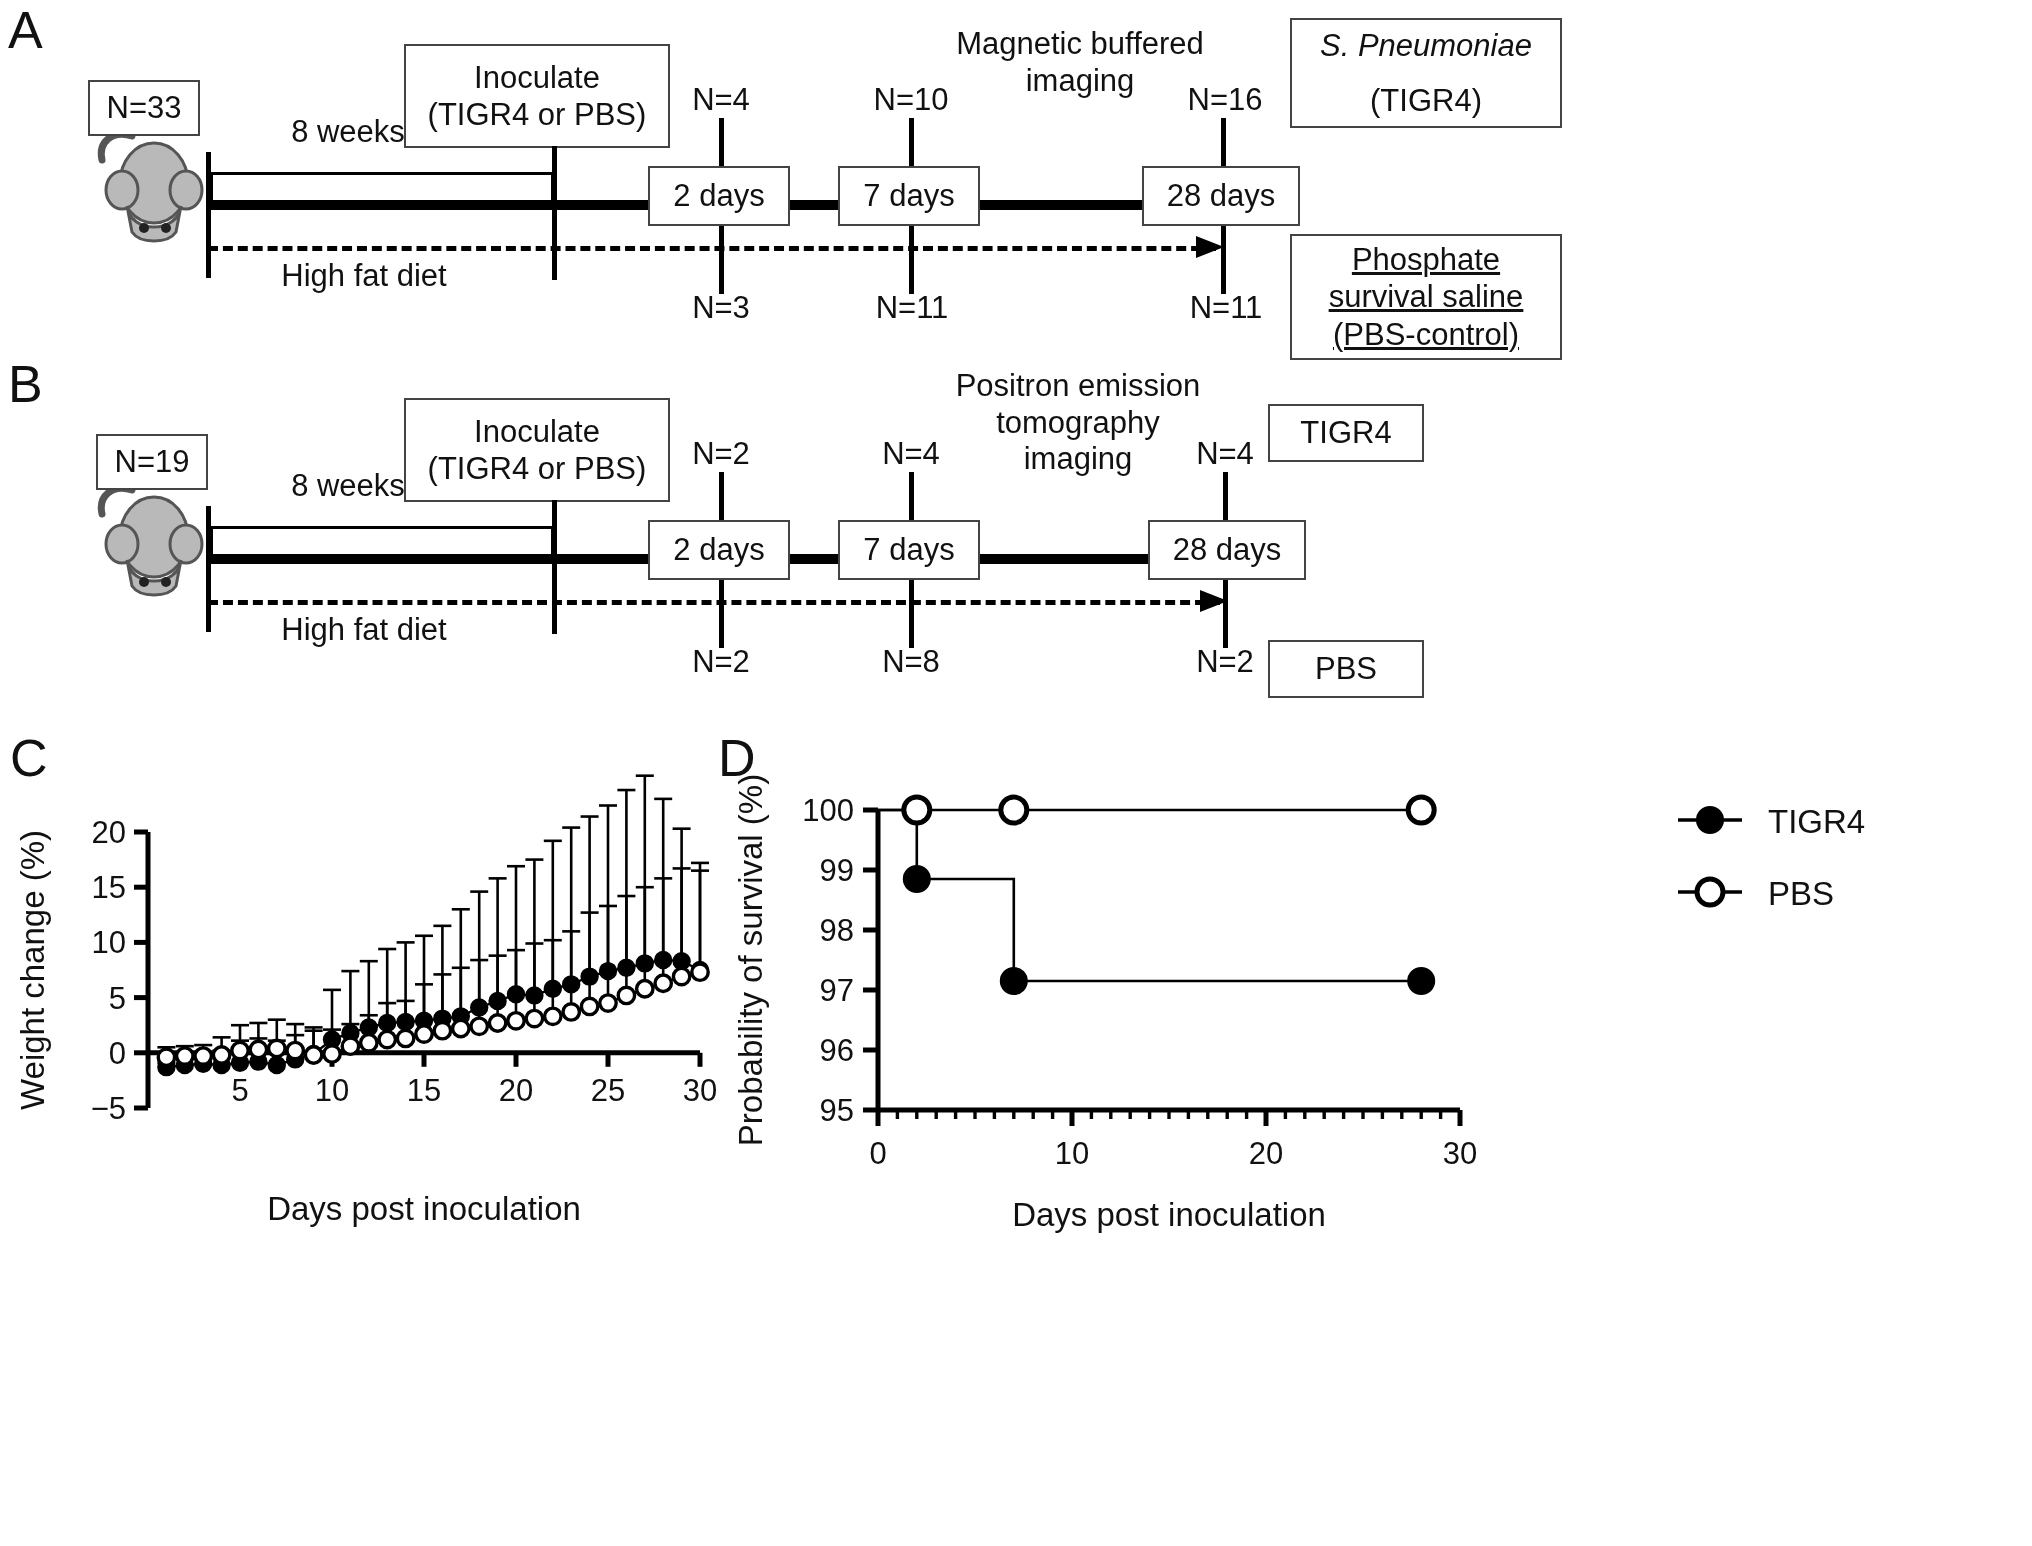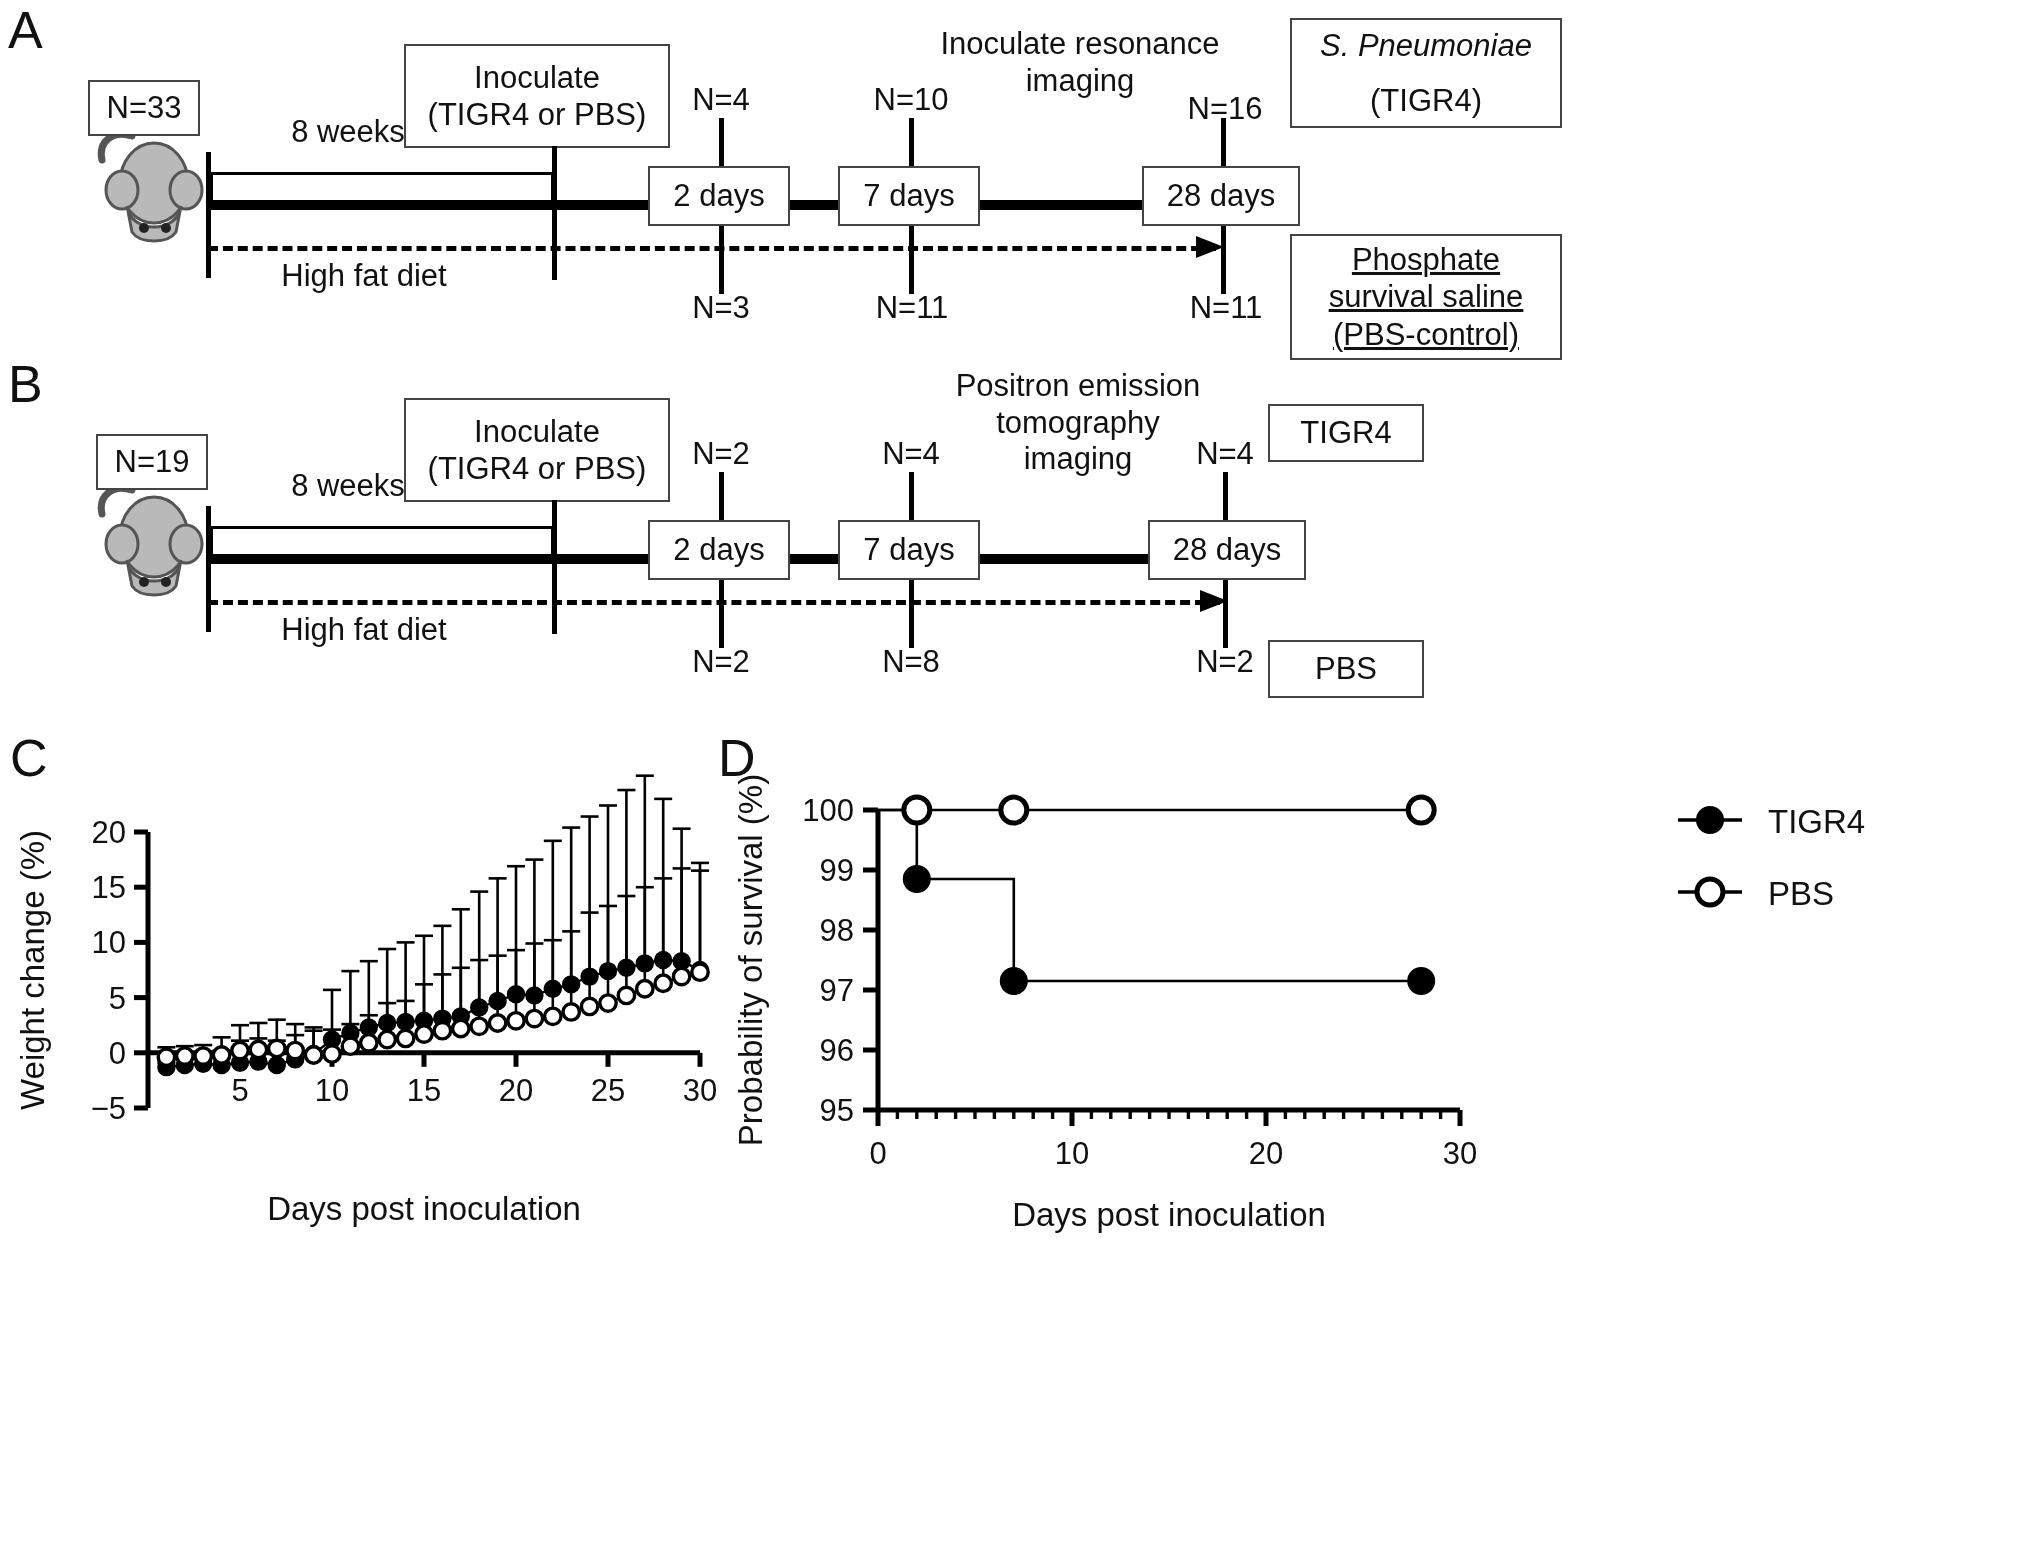--- a/index.html
+++ b/index.html
@@ -60,37 +60,37 @@
     </div>
     <div class="vline" style="left:552px;top:146px;height:134px;"></div>
 
     <div class="dash" style="left:208px;top:246px;width:1008px;"></div>
     <svg style="position:absolute;left:1196px;top:232px;" width="36" height="30">
       <polygon points="0,4 28,15 0,26" fill="#000"></polygon>
     </svg>
     <div class="lbl nowrap" style="left:244px;top:258px;width:240px;">High fat diet</div>
 
     <div class="lbl" style="left:930px;top:26px;width:300px;">
-      <div>Inoculate resonance</div>
+      <div>Magnetic buffered</div>
       <div>imaging</div>
     </div>
 
     <div class="vline" style="left:719px;top:118px;height:176px;"></div>
     <div class="boxlbl" style="left:648px;top:166px;width:142px;height:60px;">2 days</div>
     <div class="lbl nowrap" style="left:671px;top:82px;width:100px;">N=4</div>
     <div class="lbl nowrap" style="left:671px;top:290px;width:100px;">N=3</div>
 
     <div class="vline" style="left:909px;top:118px;height:176px;"></div>
     <div class="boxlbl" style="left:838px;top:166px;width:142px;height:60px;">7 days</div>
     <div class="lbl nowrap" style="left:856px;top:82px;width:110px;">N=10</div>
     <div class="lbl nowrap" style="left:852px;top:290px;width:120px;">N=11</div>
 
     <div class="vline" style="left:1221px;top:118px;height:176px;"></div>
     <div class="boxlbl" style="left:1142px;top:166px;width:158px;height:60px;">28 days</div>
-    <div class="lbl nowrap" style="left:1170px;top:82px;width:110px;margin-top:9px;">N=16</div>
+    <div class="lbl nowrap" style="left:1170px;top:82px;width:110px;">N=16</div>
     <div class="lbl nowrap" style="left:1166px;top:290px;width:120px;">N=11</div>
 
     <div class="boxlbl" style="left:1290px;top:18px;width:272px;height:110px;flex-direction:column;gap:17px;">
       <em><span>S. Pneumoniae</span></em>
       <span>(TIGR4)</span>
     </div>
     <div class="boxlbl" style="left:1290px;top:234px;width:272px;height:126px;flex-direction:column;text-decoration:underline;">
       <span>Phosphate</span>
       <span>survival saline</span>
       <span>(PBS-control)</span>

